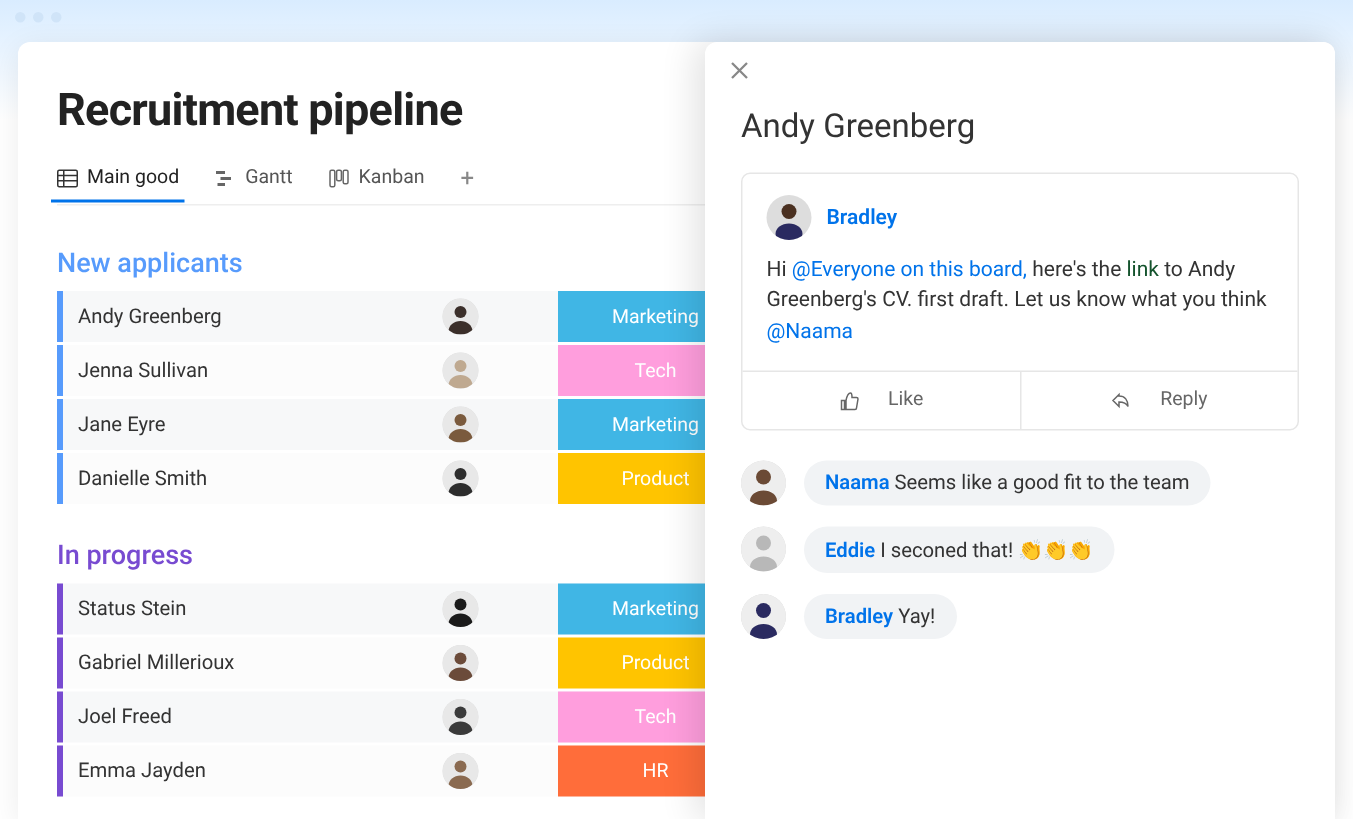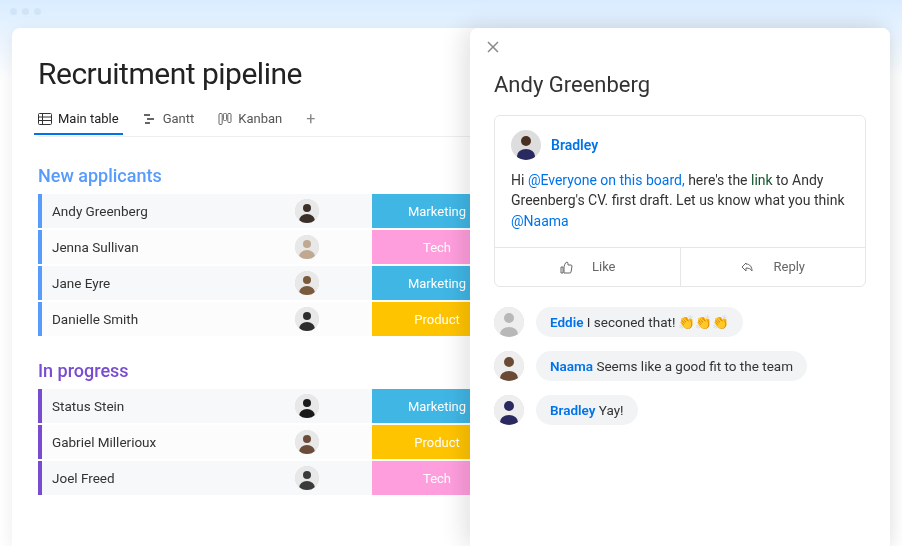--- a/index.html
+++ b/index.html
@@ -20,21 +20,21 @@
       right: 12px;
       bottom: 0;
       background: #fff;
       border-radius: 8px 8px 0 0;
       box-shadow: 0 4px 20px rgba(0,0,0,0.08);
       padding: 28px 26px 0 26px;
       overflow: hidden;
     }
     .page-title {
       font-size: 30px;
-      font-weight: 400;
+      font-weight: 700;
       color: #222;
       letter-spacing: -0.5px;
       margin-bottom: 18px;
     }
     .view-tabs { display: flex; align-items: center; gap: 24px; margin-bottom: 28px; border-bottom: 1px solid #eee; padding-bottom: 0; }
     .view-tab {
       display: flex; align-items: center; gap: 6px;
       font-size: 13px; color: #555;
       padding-bottom: 8px;
       cursor: pointer;
@@ -145,21 +145,21 @@
   <div class="view-tabs">
     <div class="view-tab active">
       <span class="tab-icon">
         <svg width="14" height="14" viewBox="0 0 14 14">
             <rect x="0.5" y="1.5" width="13" height="11" rx="1" fill="none" stroke="#333" stroke-width="1"></rect>
             <line x1="0.5" y1="5" x2="13.5" y2="5" stroke="#333"></line>
             <line x1="0.5" y1="8.5" x2="13.5" y2="8.5" stroke="#333"></line>
             <line x1="4.5" y1="1.5" x2="4.5" y2="12.5" stroke="#333"></line>
           </svg>
       </span>
-      <span>Main table</span>
+      <span>Main good</span>
     </div>
     <div class="view-tab">
       <span class="tab-icon">
         <svg width="14" height="14" viewBox="0 0 14 14">
             <rect x="1" y="2" width="6" height="2" fill="#666"></rect>
             <rect x="4" y="6" width="7" height="2" fill="#666"></rect>
             <rect x="2" y="10" width="5" height="2" fill="#666"></rect>
           </svg>
       </span>
       <span>Gantt</span>
@@ -289,20 +289,34 @@
               <svg width="24" height="24" viewBox="0 0 24 24">
                 <circle cx="12" cy="12" r="12" fill="#e8e8e8"></circle>
                 <circle cx="12" cy="9" r="4" fill="#3a3a3a"></circle>
                 <ellipse cx="12" cy="22" rx="8" ry="7" fill="#3a3a3a"></ellipse>
               </svg>
             </div>
           </div>
           <div class="row-dept" style="background:#ff9edd">Tech</div>
           <div class="row-extra" style="background:#2f8cff"></div>
         </div>
+        <div class="row purple">
+          <div class="row-name">Emma Jayden</div>
+          <div class="row-avatar-cell">
+            <div class="avatar">
+              <svg width="24" height="24" viewBox="0 0 24 24">
+                <circle cx="12" cy="12" r="12" fill="#e8e8e8"></circle>
+                <circle cx="12" cy="9" r="4" fill="#8a6a50"></circle>
+                <ellipse cx="12" cy="22" rx="8" ry="7" fill="#8a6a50"></ellipse>
+              </svg>
+            </div>
+          </div>
+          <div class="row-dept" style="background:#ff6d3a">HR</div>
+          <div class="row-extra" style="background:#2f8cff"></div>
+        </div>
       </div>
   </div>
 </div>
 
 <div class="side-panel">
   <div class="close-x">
     <svg width="14" height="14" viewBox="0 0 14 14">
         <line x1="2" y1="2" x2="12" y2="12" stroke="#888" stroke-width="1.5"></line>
         <line x1="12" y1="2" x2="2" y2="12" stroke="#888" stroke-width="1.5"></line>
       </svg>
@@ -340,35 +354,35 @@
           <span>Reply</span>
         </div>
       </div>
     </div>
 
     <div id="replies">
         <div class="reply">
           <div class="avatar big">
             <svg width="30" height="30" viewBox="0 0 30 30">
               <circle cx="15" cy="15" r="15" fill="#eee"></circle>
-              <circle cx="15" cy="11" r="5" fill="#b8b8b8"></circle>
-              <ellipse cx="15" cy="27" rx="9" ry="7" fill="#b8b8b8"></ellipse>
+              <circle cx="15" cy="11" r="5" fill="#6b4a35"></circle>
+              <ellipse cx="15" cy="27" rx="9" ry="7" fill="#6b4a35"></ellipse>
             </svg>
           </div>
-          <div class="reply-bubble"><span class="reply-author">Eddie</span><span> I seconed that! </span><span>👏👏👏</span></div>
+          <div class="reply-bubble"><span class="reply-author">Naama</span><span> Seems like a good fit to the team</span></div>
         </div>
         <div class="reply">
           <div class="avatar big">
             <svg width="30" height="30" viewBox="0 0 30 30">
               <circle cx="15" cy="15" r="15" fill="#eee"></circle>
-              <circle cx="15" cy="11" r="5" fill="#6b4a35"></circle>
-              <ellipse cx="15" cy="27" rx="9" ry="7" fill="#6b4a35"></ellipse>
+              <circle cx="15" cy="11" r="5" fill="#b8b8b8"></circle>
+              <ellipse cx="15" cy="27" rx="9" ry="7" fill="#b8b8b8"></ellipse>
             </svg>
           </div>
-          <div class="reply-bubble"><span class="reply-author">Naama</span><span> Seems like a good fit to the team</span></div>
+          <div class="reply-bubble"><span class="reply-author">Eddie</span><span> I seconed that! </span><span>👏👏👏</span></div>
         </div>
         <div class="reply">
           <div class="avatar big">
             <svg width="30" height="30" viewBox="0 0 30 30">
               <circle cx="15" cy="15" r="15" fill="#eee"></circle>
               <circle cx="15" cy="11" r="5" fill="#2a2a60"></circle>
               <ellipse cx="15" cy="27" rx="9" ry="7" fill="#2a2a60"></ellipse>
             </svg>
           </div>
           <div class="reply-bubble"><span class="reply-author">Bradley</span><span> Yay!</span></div>

